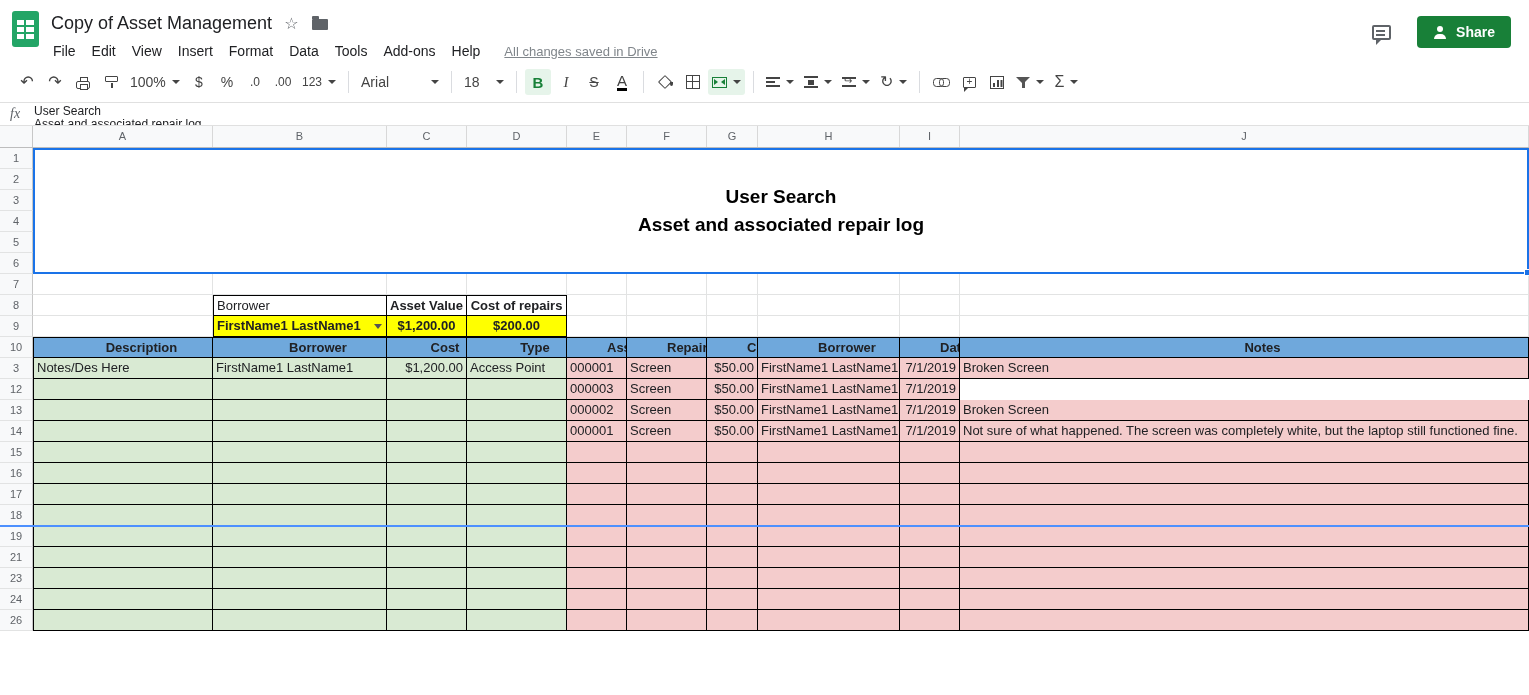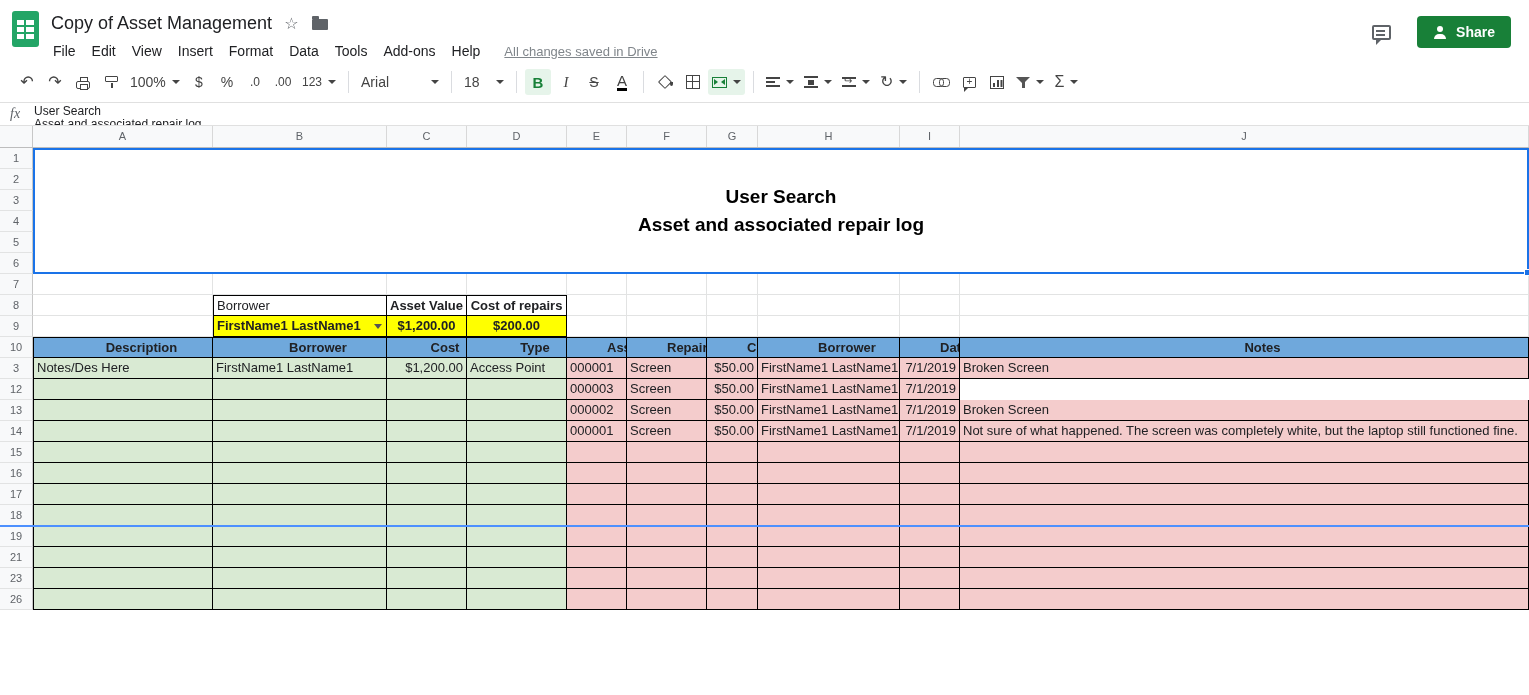--- a/index.html
+++ b/index.html
@@ -495,20 +495,33 @@
           <div class="cell bk zgreen" style="width: 80px;"></div>
           <div class="cell bk zgreen" style="width: 100px;"></div>
           <div class="cell bk zpink" style="width: 60px;"></div>
           <div class="cell bk zpink" style="width: 80px;"></div>
           <div class="cell bk zpink" style="width: 51px;"></div>
           <div class="cell bk zpink" style="width: 142px;"></div>
           <div class="cell bk zpink" style="width: 60px;"></div>
           <div class="cell bk zpink" style="width: 569px;"></div>
         </div>
         <div class="grow">
+          <div class="rownum">24</div>
+          <div class="cell bk zgreen bl" style="width: 180px;"></div>
+          <div class="cell bk zgreen" style="width: 174px;"></div>
+          <div class="cell bk zgreen" style="width: 80px;"></div>
+          <div class="cell bk zgreen" style="width: 100px;"></div>
+          <div class="cell bk zpink" style="width: 60px;"></div>
+          <div class="cell bk zpink" style="width: 80px;"></div>
+          <div class="cell bk zpink" style="width: 51px;"></div>
+          <div class="cell bk zpink" style="width: 142px;"></div>
+          <div class="cell bk zpink" style="width: 60px;"></div>
+          <div class="cell bk zpink" style="width: 569px;"></div>
+        </div>
+        <div class="grow">
           <div class="rownum">26</div>
           <div class="cell bk zgreen bl" style="width: 180px;"></div>
           <div class="cell bk zgreen" style="width: 174px;"></div>
           <div class="cell bk zgreen" style="width: 80px;"></div>
           <div class="cell bk zgreen" style="width: 100px;"></div>
           <div class="cell bk zpink" style="width: 60px;"></div>
           <div class="cell bk zpink" style="width: 80px;"></div>
           <div class="cell bk zpink" style="width: 51px;"></div>
           <div class="cell bk zpink" style="width: 142px;"></div>
           <div class="cell bk zpink" style="width: 60px;"></div>

